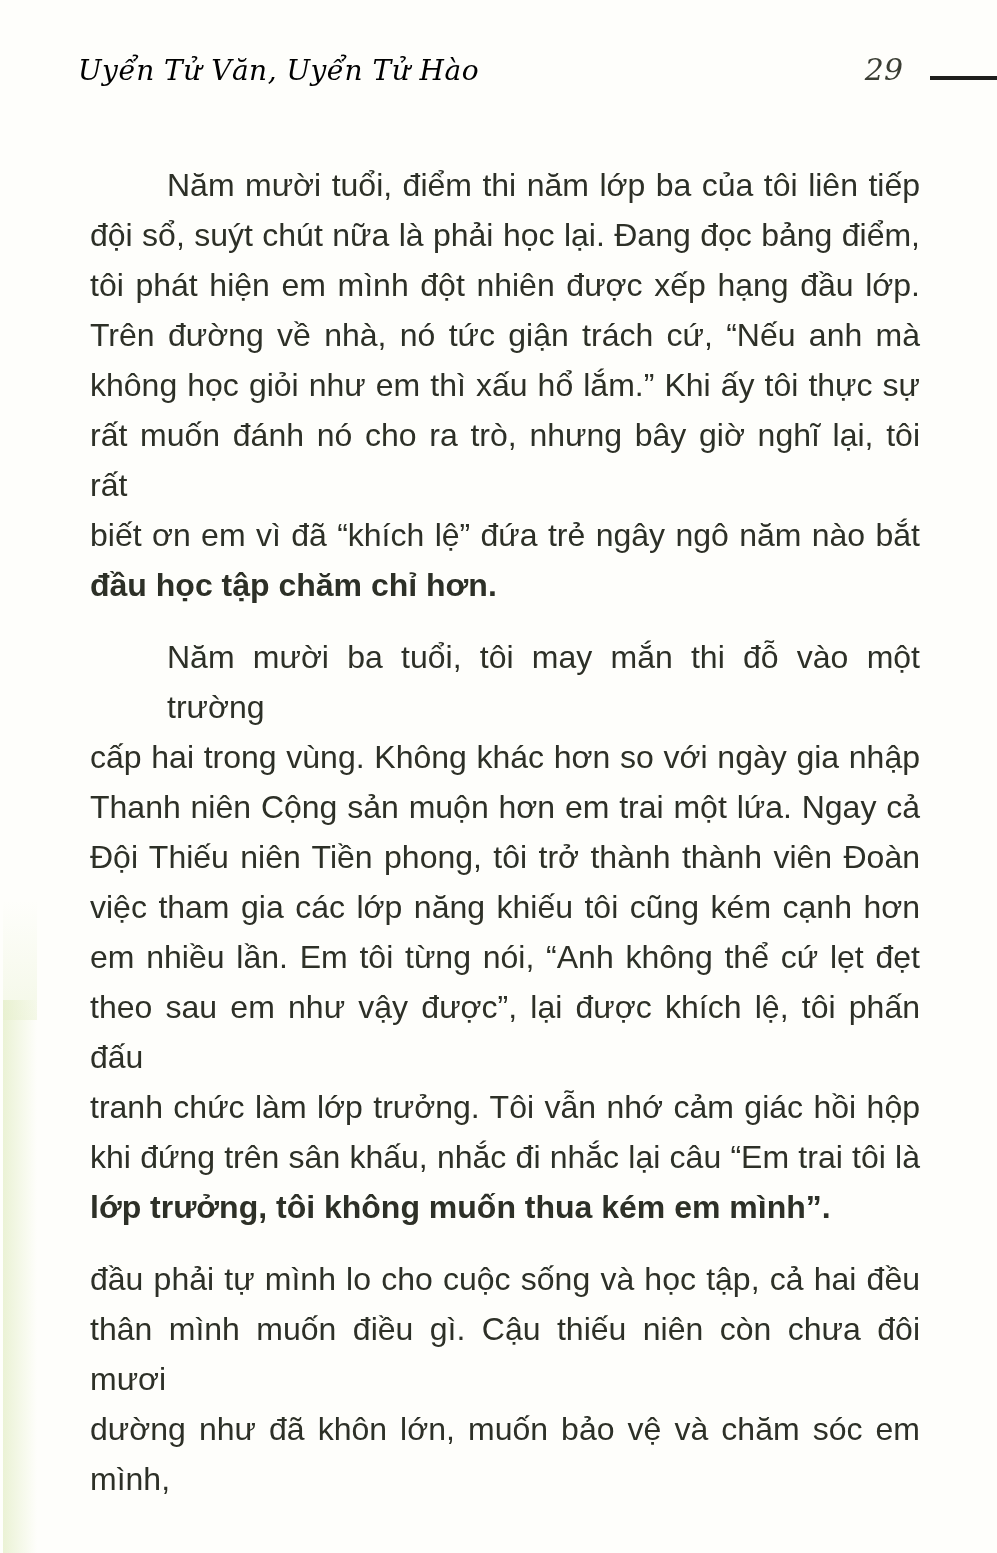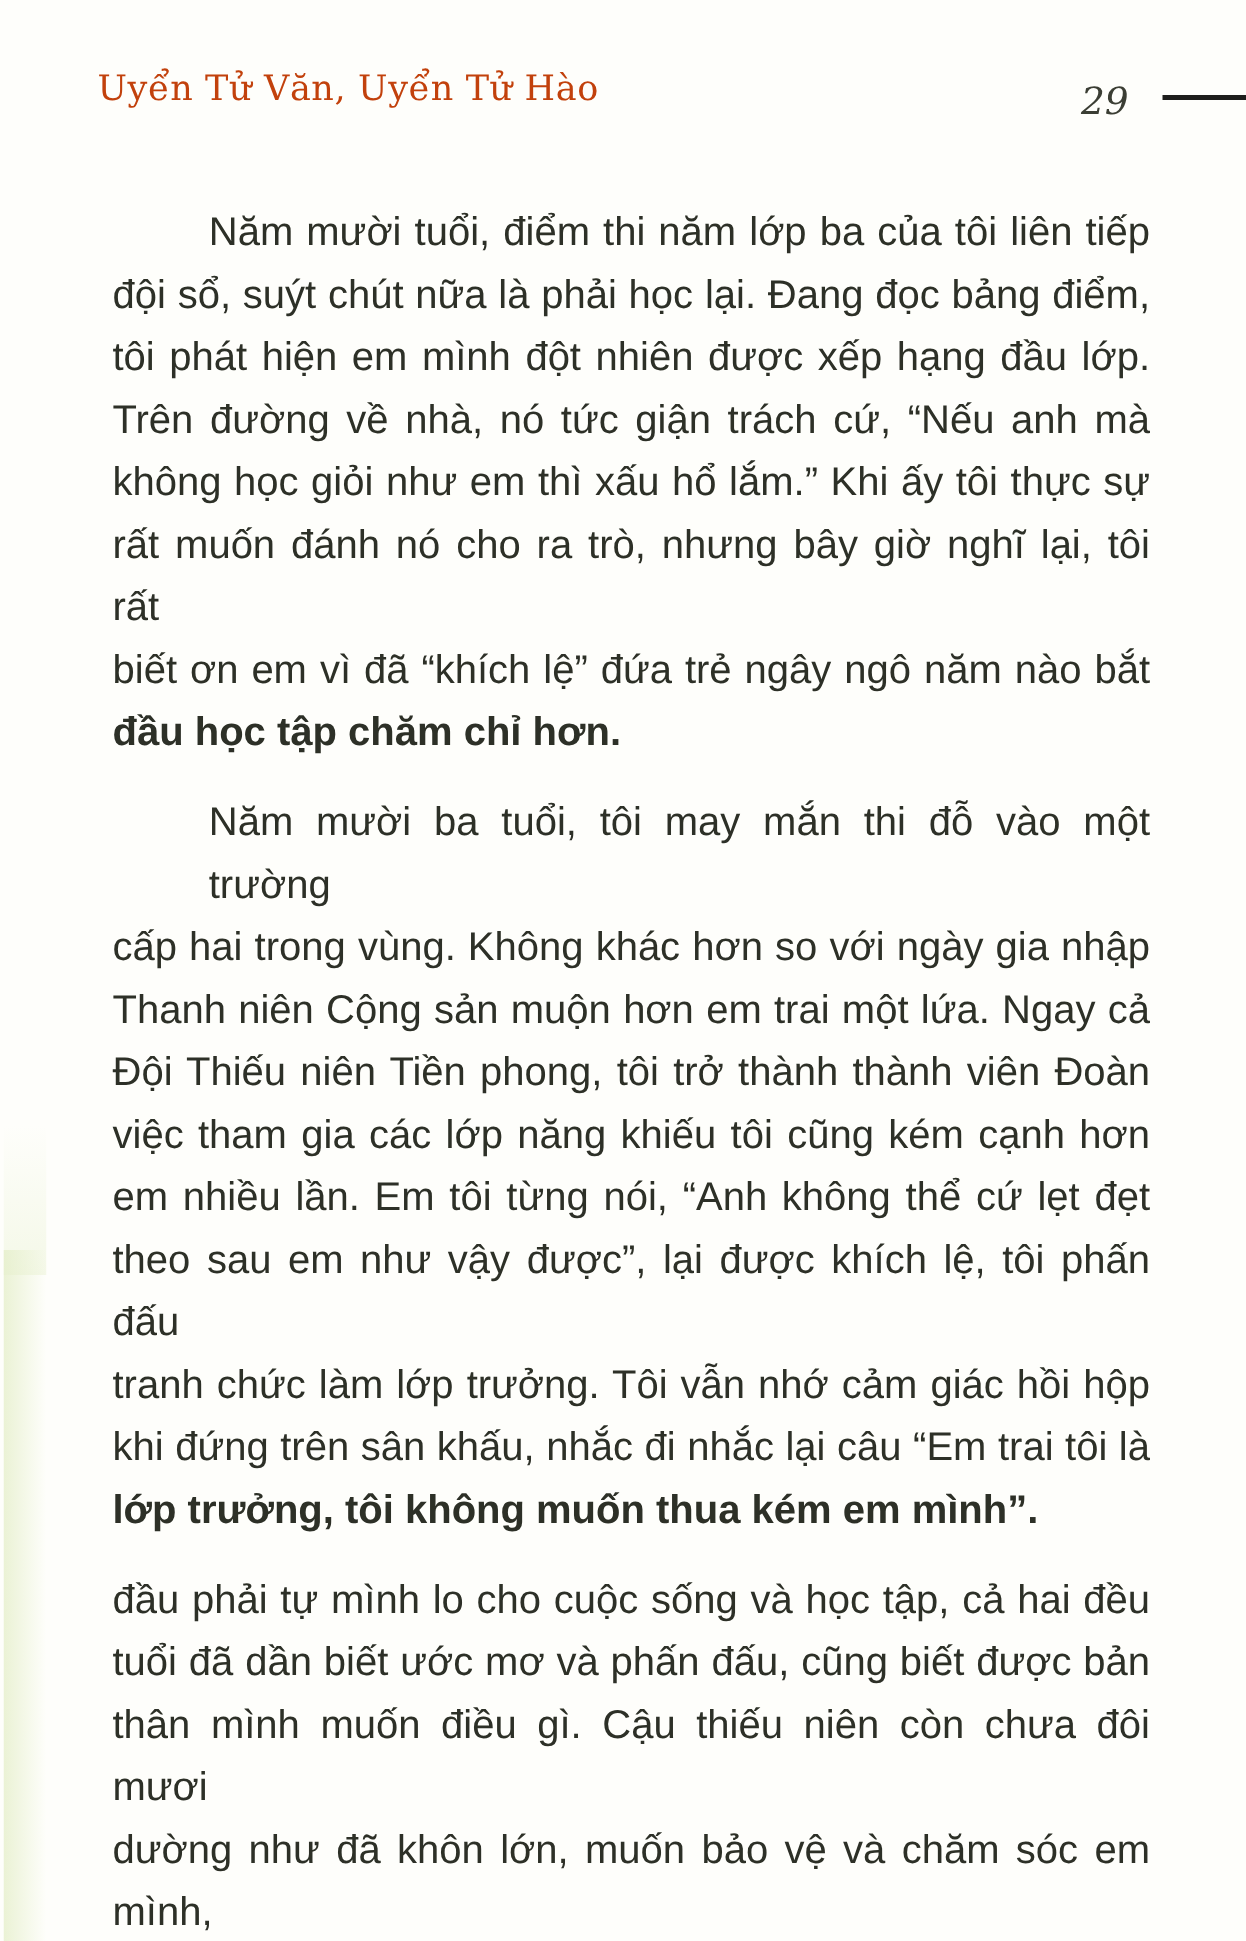--- a/index.html
+++ b/index.html
@@ -40,33 +40,33 @@
     top: 52px;
     left: 78px;
     right: 0;
     height: 42px;
   }
   .running-header .author {
     position: absolute;
     left: 0;
     top: 2px;
     font-family: "DejaVu Serif", serif;
+    font-style: italic;
     font-size: 28px;
     letter-spacing: 0.5px;
-    color: #c2410c;
+    color: #000000;
   }
   .running-header .pagenum {
     position: absolute;
     right: 94px;
     top: 0;
     font-family: "DejaVu Serif", serif;
     font-style: italic;
     font-size: 30px;
     color: #3b3e34;
-    margin-top: 12px;
   }
   .running-header .rule {
     position: absolute;
     right: 0;
     top: 24px;
     width: 67px;
     height: 4px;
     background: #1e1e1c;
   }
 
@@ -132,20 +132,19 @@
       <div class="line">việc tham gia các lớp năng khiếu tôi cũng kém cạnh hơn</div>
       <div class="line">em nhiều lần. Em tôi từng nói, “Anh không thể cứ lẹt đẹt</div>
       <div class="line">theo sau em như vậy được”, lại được khích lệ, tôi phấn đấu</div>
       <div class="line">tranh chức làm lớp trưởng. Tôi vẫn nhớ cảm giác hồi hộp</div>
       <div class="line">khi đứng trên sân khấu, nhắc đi nhắc lại câu “Em trai tôi là</div>
       <div class="line last">lớp trưởng, tôi không muốn thua kém em mình”.</div>
     </div>
 
     <div class="para">
       <div class="line">đầu phải tự mình lo cho cuộc sống và học tập, cả hai đều</div>
-      <div class="line">tuổi đã dần biết ước mơ và phấn đấu, cũng biết được bản</div>
       <div class="line">thân mình muốn điều gì. Cậu thiếu niên còn chưa đôi mươi</div>
       <div class="line">dường như đã khôn lớn, muốn bảo vệ và chăm sóc em mình,</div>
     </div>
 
   </div>
 
 </div>
 
 </body></html>

